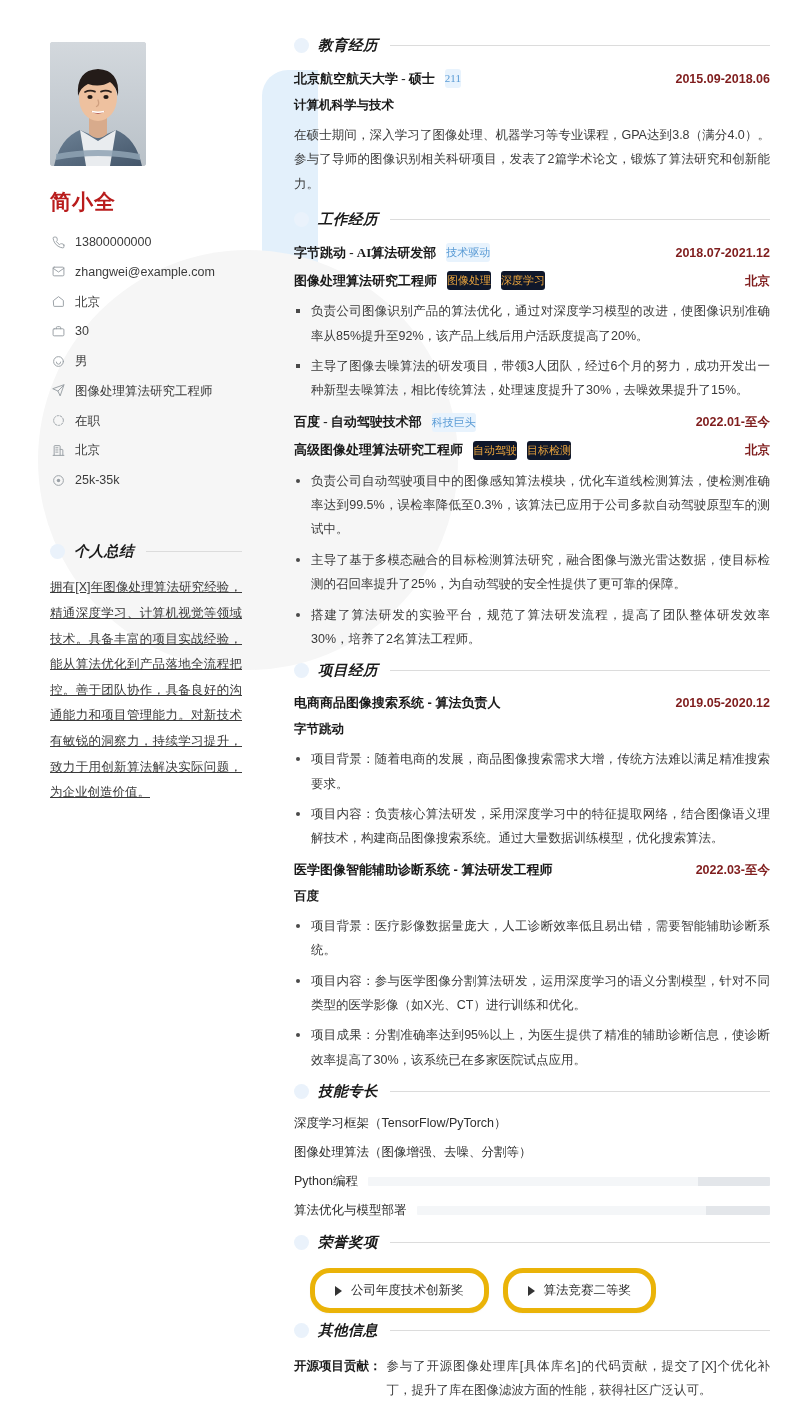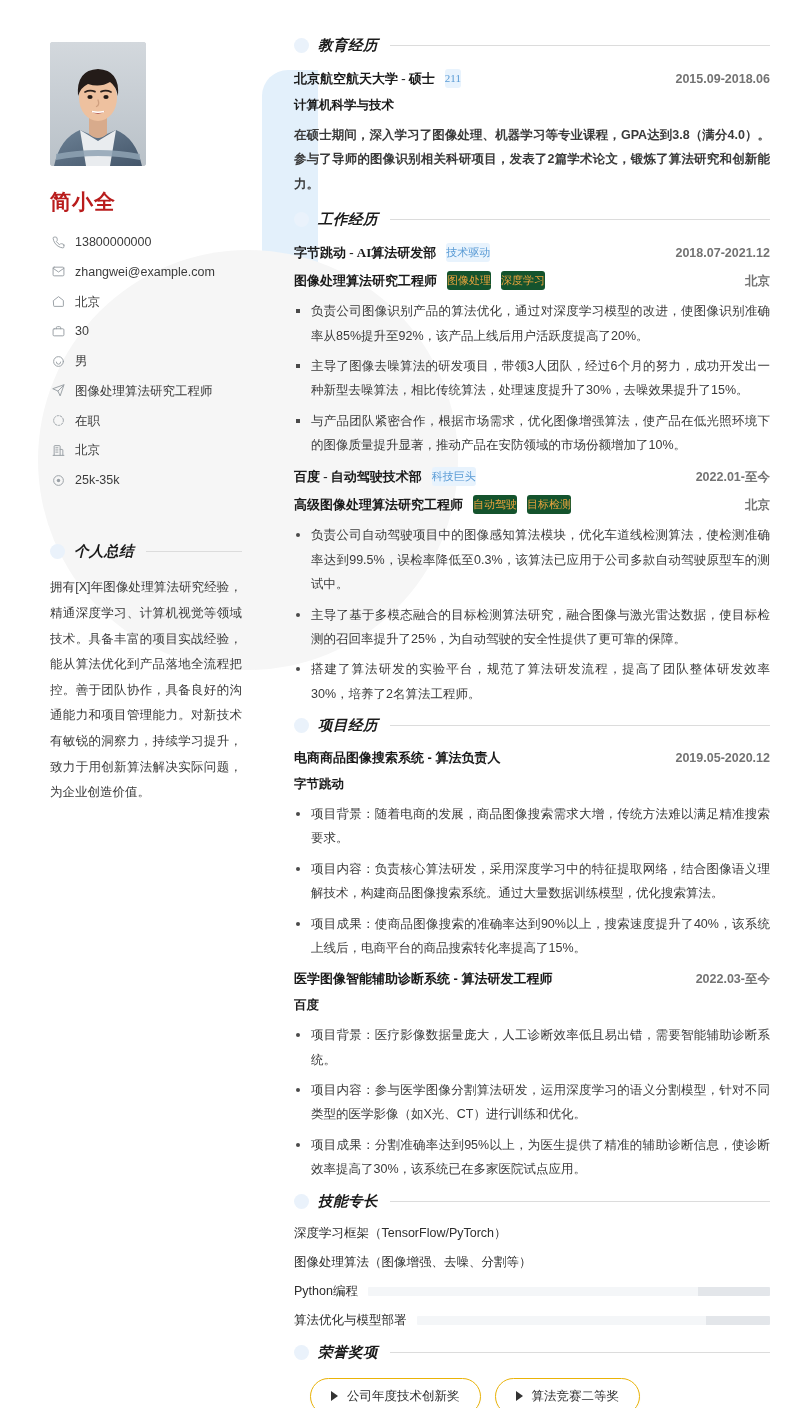--- a/index.html
+++ b/index.html
@@ -122,20 +122,21 @@
     background: #dcdcdc;
     margin-left: 12px;
   }
 
   .summary-block { margin-top: 54px; }
   .summary-text {
     font-size: 12.5px;
     line-height: 2.05;
     color: #3a3a3a;
     text-align: justify;
+    text-decoration: underline;
   }
 
   
   .section { margin-bottom: 6px; }
   .section.edu { margin-bottom: 14px; }
 
   .entry { margin-bottom: 10px; }
   .entry-row {
     display: flex;
     align-items: baseline;
@@ -150,51 +151,50 @@
     font-family: Liberation Serif, serif;
   }
   .entry-title {
     font-size: 13px;
     font-weight: bold;
     color: #1a1a1a;
   }
   .entry-meta {
     font-size: 12.5px;
     font-weight: bold;
-    color: #737373;
+    color: #7f1d1d;
     white-space: nowrap;
     padding-left: 10px;
     text-align: center;
   }
   .tag {
     display: inline-block;
     font-size: 11px;
     line-height: 1;
     padding: 4px 0;
     border-radius: 3px;
     margin-left: 10px;
     white-space: nowrap;
   }
   .tag.blue { background: #e8f3fd; color: #5a9bd5; }
-  .tag.orange { background: #14532d; color: #e8a33d; }
+  .tag.orange { background: #0f172a; color: #e8a33d; }
 
   .entry-sub {
     font-size: 12.5px;
     font-weight: bold;
     color: #1a1a1a;
     margin-bottom: 9px;
   }
 
   .desc {
     font-size: 12.5px;
     line-height: 1.95;
     color: #3a3a3a;
     text-align: justify;
     margin-bottom: 8px;
-    font-weight: bold;
   }
 
   ul.bullets { list-style: none; margin-bottom: 4px; }
   ul.bullets li {
     position: relative;
     font-size: 12.5px;
     line-height: 1.95;
     color: #3a3a3a;
     padding-left: 17px;
     margin-bottom: 6px;
@@ -233,21 +233,21 @@
     min-width: 0;
   }
 
   
   .awards-row { display: flex; gap: 14px; margin: 16px 0 8px 16px; }
   .award-chip {
     display: inline-flex;
     align-items: center;
     gap: 9px;
     padding: 9px 20px;
-    border: 1px solid #eab308;
+    border: 5px solid #eab308;
     border-radius: 20px;
     background: #fff;
     font-size: 12.5px;
     color: #2e2e2e;
     box-shadow: 0 1px 2px rgba(0,0,0,.04);
     white-space: nowrap;
   }
   .award-tri {
     width: 0; height: 0;
     border-left: 7px solid #333;
@@ -457,21 +457,20 @@
             <div class="entry-left">
               <span class="entry-title">图像处理算法研究工程师</span>
               <span class="tag orange">图像处理</span>
               <span class="tag orange">深度学习</span>
             </div>
             <span class="entry-meta">北京</span>
           </div>
           <ul class="bullets">
             <li>负责公司图像识别产品的算法优化，通过对深度学习模型的改进，使图像识别准确率从85%提升至92%，该产品上线后用户活跃度提高了20%。</li>
             <li>主导了图像去噪算法的研发项目，带领3人团队，经过6个月的努力，成功开发出一种新型去噪算法，相比传统算法，处理速度提升了30%，去噪效果提升了15%。</li>
-            <li>与产品团队紧密合作，根据市场需求，优化图像增强算法，使产品在低光照环境下的图像质量提升显著，推动产品在安防领域的市场份额增加了10%。</li>
           </ul>
         </div>
 
         <div class="entry">
           <div class="entry-row">
             <div class="entry-left">
               <span class="entry-title">百度 - 自动驾驶技术部</span>
               <span class="tag blue">科技巨头</span>
             </div>
             <span class="entry-meta">2022.01-至今</span>
@@ -501,21 +500,20 @@
 
         <div class="entry">
           <div class="entry-row">
             <span class="entry-title">电商商品图像搜索系统 - 算法负责人</span>
             <span class="entry-meta">2019.05-2020.12</span>
           </div>
           <div class="entry-sub">字节跳动</div>
           <ul class="bullets round">
             <li>项目背景：随着电商的发展，商品图像搜索需求大增，传统方法难以满足精准搜索要求。</li>
             <li>项目内容：负责核心算法研发，采用深度学习中的特征提取网络，结合图像语义理解技术，构建商品图像搜索系统。通过大量数据训练模型，优化搜索算法。</li>
-            <li>项目成果：使商品图像搜索的准确率达到90%以上，搜索速度提升了40%，该系统上线后，电商平台的商品搜索转化率提高了15%。</li>
           </ul>
         </div>
 
         <div class="entry">
           <div class="entry-row">
             <span class="entry-title">医学图像智能辅助诊断系统 - 算法研发工程师</span>
             <span class="entry-meta">2022.03-至今</span>
           </div>
           <div class="entry-sub">百度</div>
           <ul class="bullets round">

